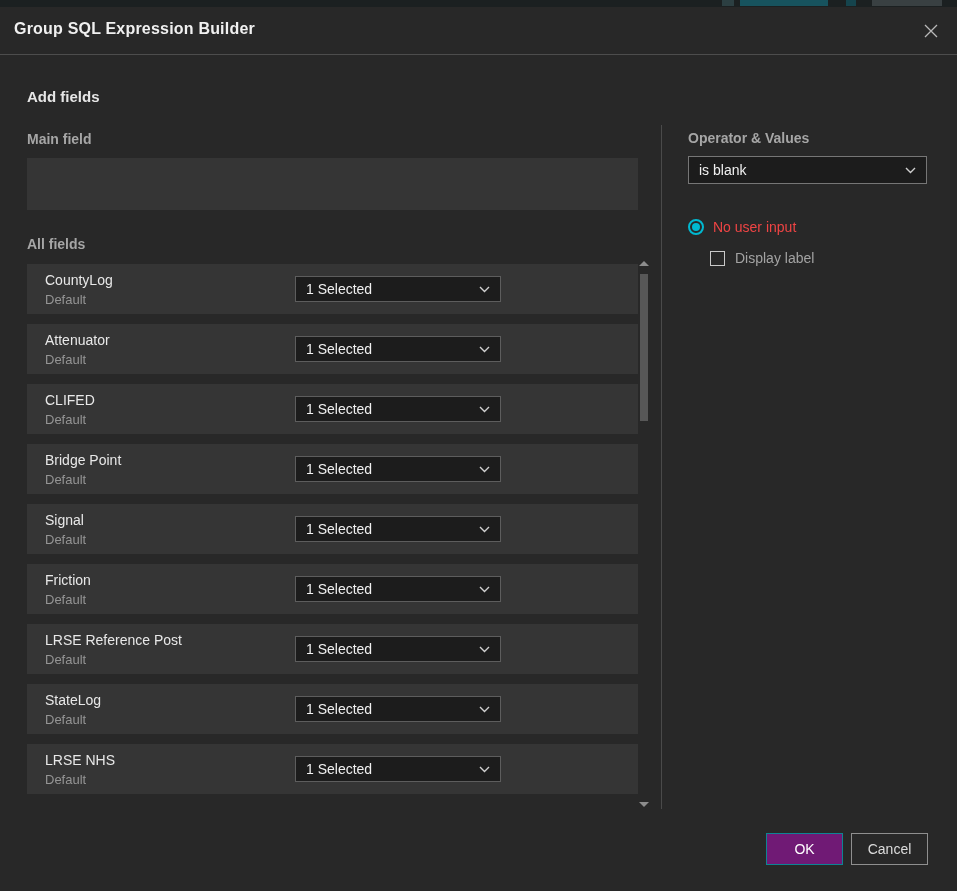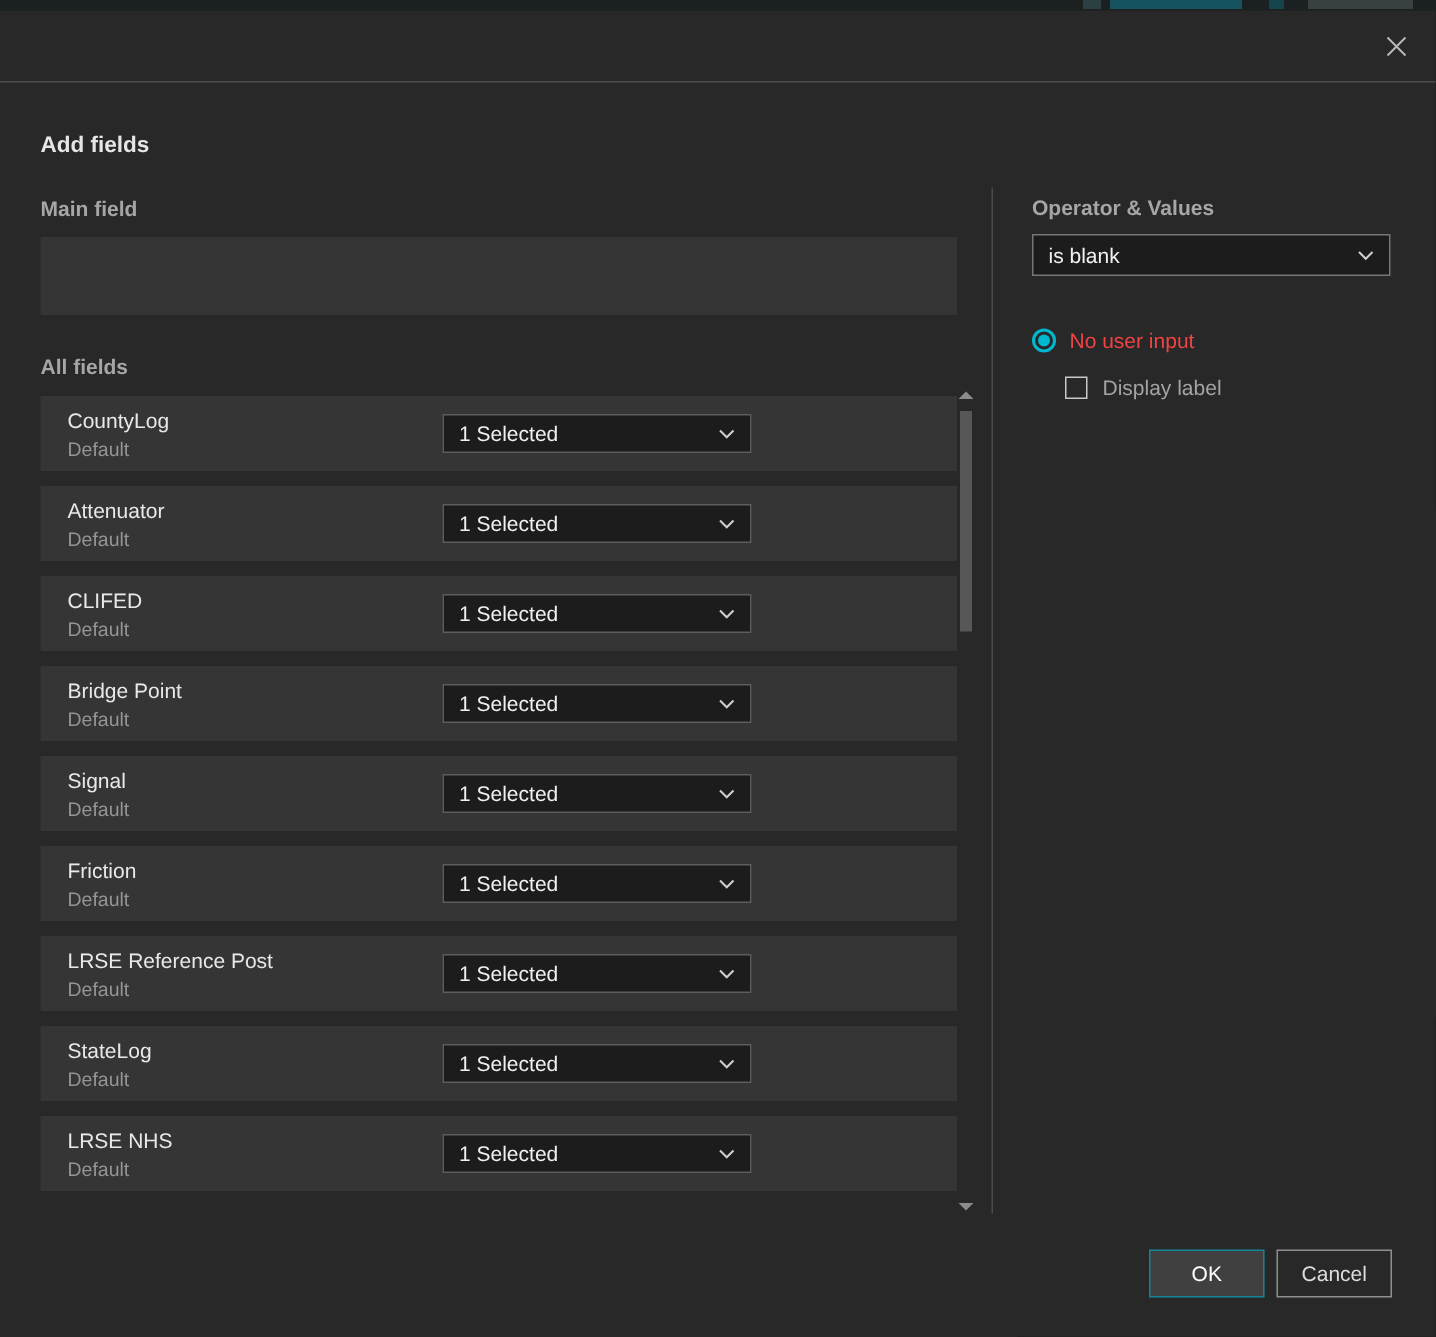--- a/index.html
+++ b/index.html
@@ -55,36 +55,37 @@
                  display:flex; align-items:center; justify-content:center; }
   .radio-dot { width:8px; height:8px; border-radius:50%; background:#00b9d1; }
   .radio-label { margin-left:9px; font-size:14px; color:#ef4444; }
 
   .check-row { position:absolute; left:710px; top:243px; display:flex; align-items:center; cursor:pointer; }
   .checkbox { width:15px; height:15px; border:1px solid #c9c9c9; background:transparent; }
   .check-label { margin-left:10px; font-size:14px; color:#a3a3a3; }
 
   .footer-btn { position:absolute; top:826px; height:32px; font-size:14px; display:flex;
                 align-items:center; justify-content:center; cursor:pointer; }
-  .btn-ok { left:766px; width:77px; background:#404040; color:#ffffff; border:1px solid #0e8494; }
+  .btn-ok { left:766px; width:77px; background:#701a75; color:#ffffff; border:1px solid #0e8494; }
   .btn-cancel { left:851px; width:77px; background:transparent; color:#dcdcdc; border:1px solid #8f8f8f; }
 </style>
 </head>
 <body>
 
 <div class="backdrop">
   <div class="frag" style="left:722px; width:12px; background:#2c3f42;"></div>
   <div class="frag" style="left:740px; width:88px; background:#17535e;"></div>
   <div class="frag" style="left:846px; width:10px; background:#15444d;"></div>
   <div class="frag" style="left:872px; width:70px; background:#394042;"></div>
 </div>
 
 <div class="dialog">
 
   <div class="dlg-header">
+    <div class="dlg-title">Group SQL Expression Builder</div>
     <div class="close-btn">
       <svg width="16" height="16" viewBox="0 0 16 16">
         <path d="M2 2 L14 14 M14 2 L2 14" stroke="#b9b9b9" stroke-width="1.3" fill="none"></path>
       </svg>
     </div>
   </div>
 
   <div class="h-add">Add fields</div>
 
   <div class="lbl lbl-main">Main field</div>

